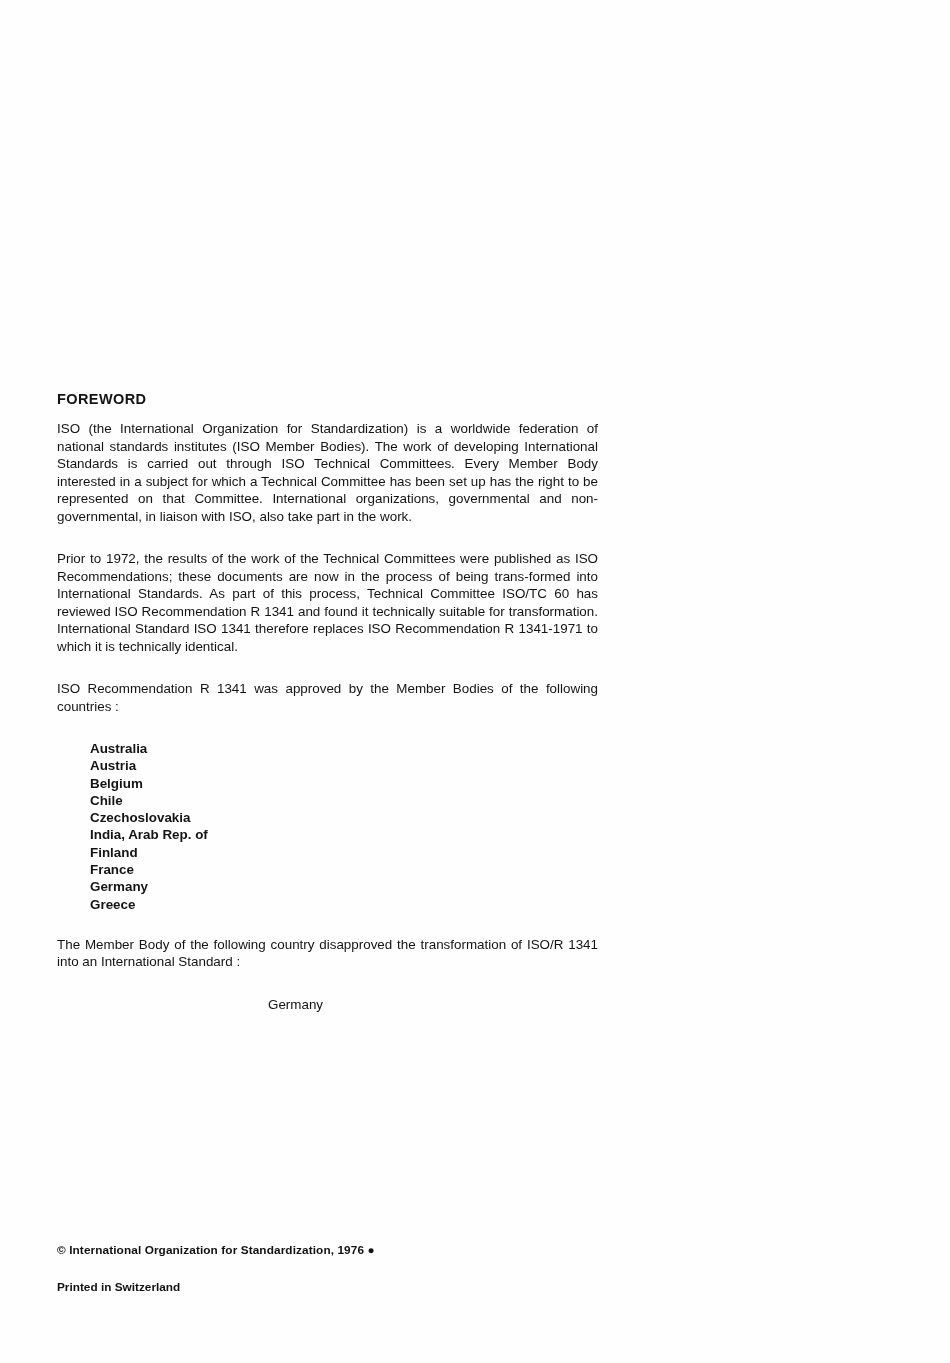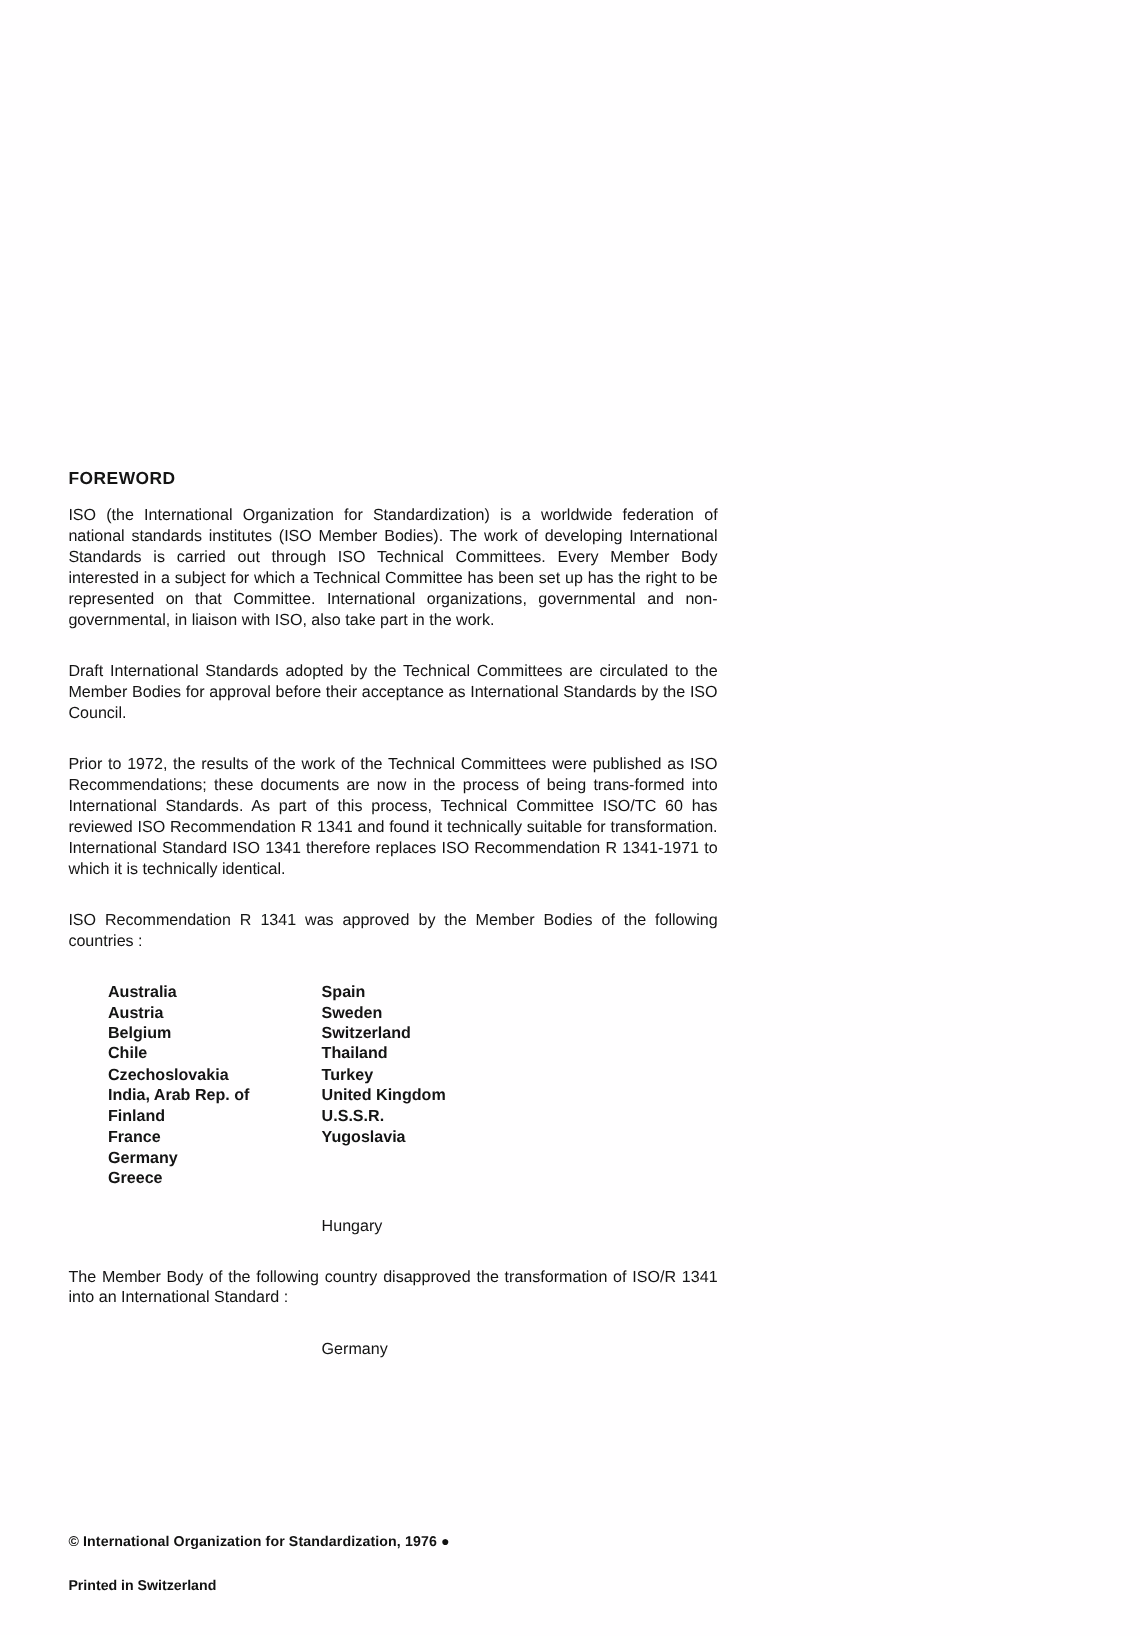--- a/index.html
+++ b/index.html
@@ -42,70 +42,58 @@
   .col-3 { flex: 1; }
   .country { white-space: nowrap; }
   .centered-country {
     margin-left: 211px;
     font-size: 13.4px;
     line-height: 17.5px;
     margin-bottom: 24px;
   }
   .footer {
     position: absolute;
-    left: 57px; top: 1277px;
+    left: 57px; top: 1243px;
     font-size: 11.8px;
     font-weight: bold;
     color: #111;
   }
   .footer .copyright { margin-bottom: 23px; letter-spacing: 0.1px; }
 </style>
 </head>
 <body>
 
 <div class="page">
   <div class="content">
 
     <h1 class="heading">FOREWORD</h1>
 
     <p class="para">ISO (the International Organization for Standardization) is a worldwide federation of national standards institutes (ISO Member Bodies). The work of developing International Standards is carried out through ISO Technical Committees. Every Member Body interested in a subject for which a Technical Committee has been set up has the right to be represented on that Committee. International organizations, governmental and non-governmental, in liaison with ISO, also take part in the work.</p>
 
-    <p class="para">Draft International Standards adopted by the Technical Committees are circulated to the Member Bodies for approval before their acceptance as International Standards by the ISO Council.</p>
 
     <p class="para">Prior to 1972, the results of the work of the Technical Committees were published as ISO Recommendations; these documents are now in the process of being trans-formed into International Standards. As part of this process, Technical Committee ISO/TC 60 has reviewed ISO Recommendation R 1341 and found it technically suitable for transformation. International Standard ISO 1341 therefore replaces ISO Recommendation R 1341-1971 to which it is technically identical.</p>
 
     <p class="para">ISO Recommendation R 1341 was approved by the Member Bodies of the following countries :</p>
 
     <div class="countries">
       <div class="col-1">
         <div class="country">Australia</div>
         <div class="country">Austria</div>
         <div class="country">Belgium</div>
         <div class="country">Chile</div>
         <div class="country">Czechoslovakia</div>
         <div class="country">India, Arab Rep. of</div>
         <div class="country">Finland</div>
         <div class="country">France</div>
         <div class="country">Germany</div>
         <div class="country">Greece</div>
       </div>
-      <div class="col-3">
-        <div class="country">Spain</div>
-        <div class="country">Sweden</div>
-        <div class="country">Switzerland</div>
-        <div class="country">Thailand</div>
-        <div class="country">Turkey</div>
-        <div class="country">United Kingdom</div>
-        <div class="country">U.S.S.R.</div>
-        <div class="country">Yugoslavia</div>
-      </div>
     </div>
 
 
-    <div class="centered-country">Hungary</div>
 
     <p class="para">The Member Body of the following country disapproved the transformation of ISO/R 1341 into an International Standard :</p>
 
     <div class="centered-country">Germany</div>
 
   </div>
 
   <div class="footer">
     <div class="copyright">©  International Organization for Standardization, 1976  ●</div>
     <div class="printed">Printed in Switzerland</div>

